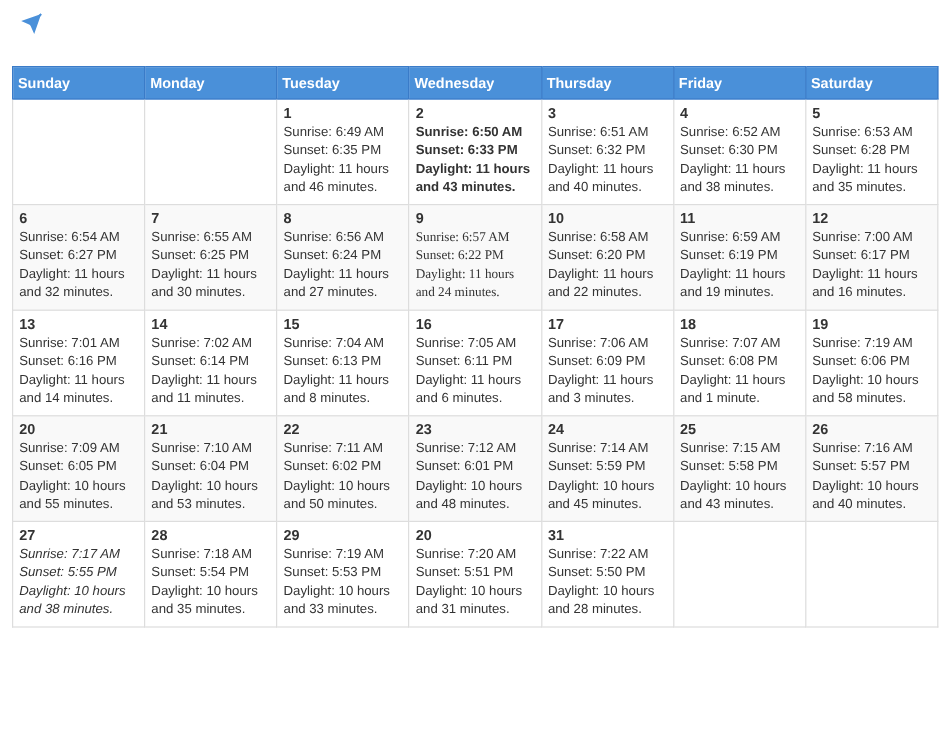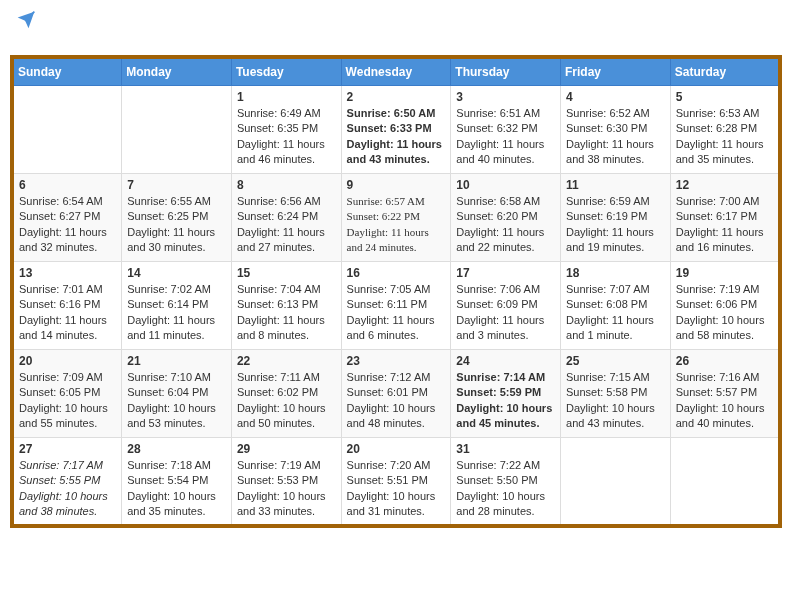--- a/index.html
+++ b/index.html
@@ -49,21 +49,21 @@
       font-weight: bold;
       color: #333;
     }
     .location {
       font-size: 14px;
       color: #555;
     }
     .calendar {
       width: 100%;
       border-collapse: collapse;
-      border: 4px solid #a16207;
+      border: 1px solid #a16207;
       margin-top: 25px;
     }
     .calendar th {
       background-color: #4a90d9;
       color: #fff;
       font-size: 12px;
       font-weight: bold;
       padding: 6px 4px;
       text-align: left;
       border: 1px solid #3a7bc8;
@@ -272,21 +272,21 @@
 Daylight: 10 hours and 50 minutes.</div>
         </td>
         <td>
           <span class="day-number">23</span>
           <div class="day-info" style="white-space: pre-line;">Sunrise: 7:12 AM
 Sunset: 6:01 PM
 Daylight: 10 hours and 48 minutes.</div>
         </td>
         <td>
           <span class="day-number">24</span>
-          <div class="day-info" style="white-space: pre-line; font-weight: bold;">Sunrise: 7:14 AM
+          <div class="day-info" style="white-space: pre-line;">Sunrise: 7:14 AM
 Sunset: 5:59 PM
 Daylight: 10 hours and 45 minutes.</div>
         </td>
         <td>
           <span class="day-number">25</span>
           <div class="day-info" style="white-space: pre-line;">Sunrise: 7:15 AM
 Sunset: 5:58 PM
 Daylight: 10 hours and 43 minutes.</div>
         </td>
         <td>

